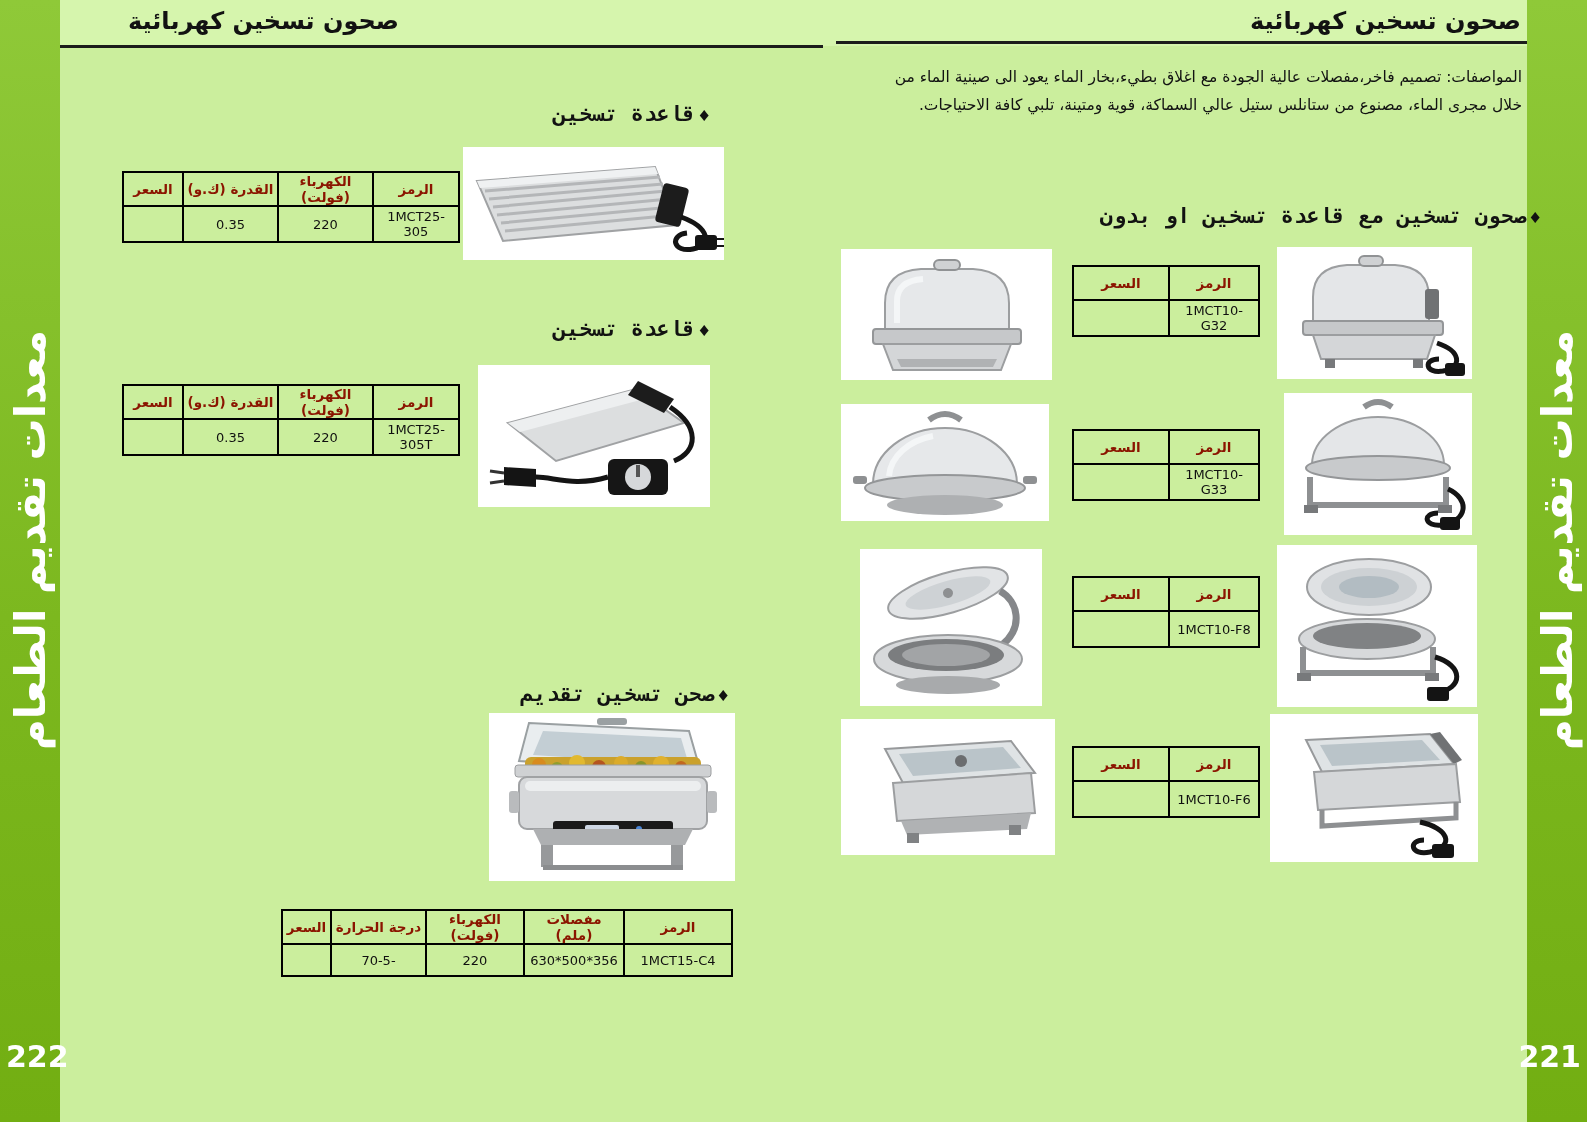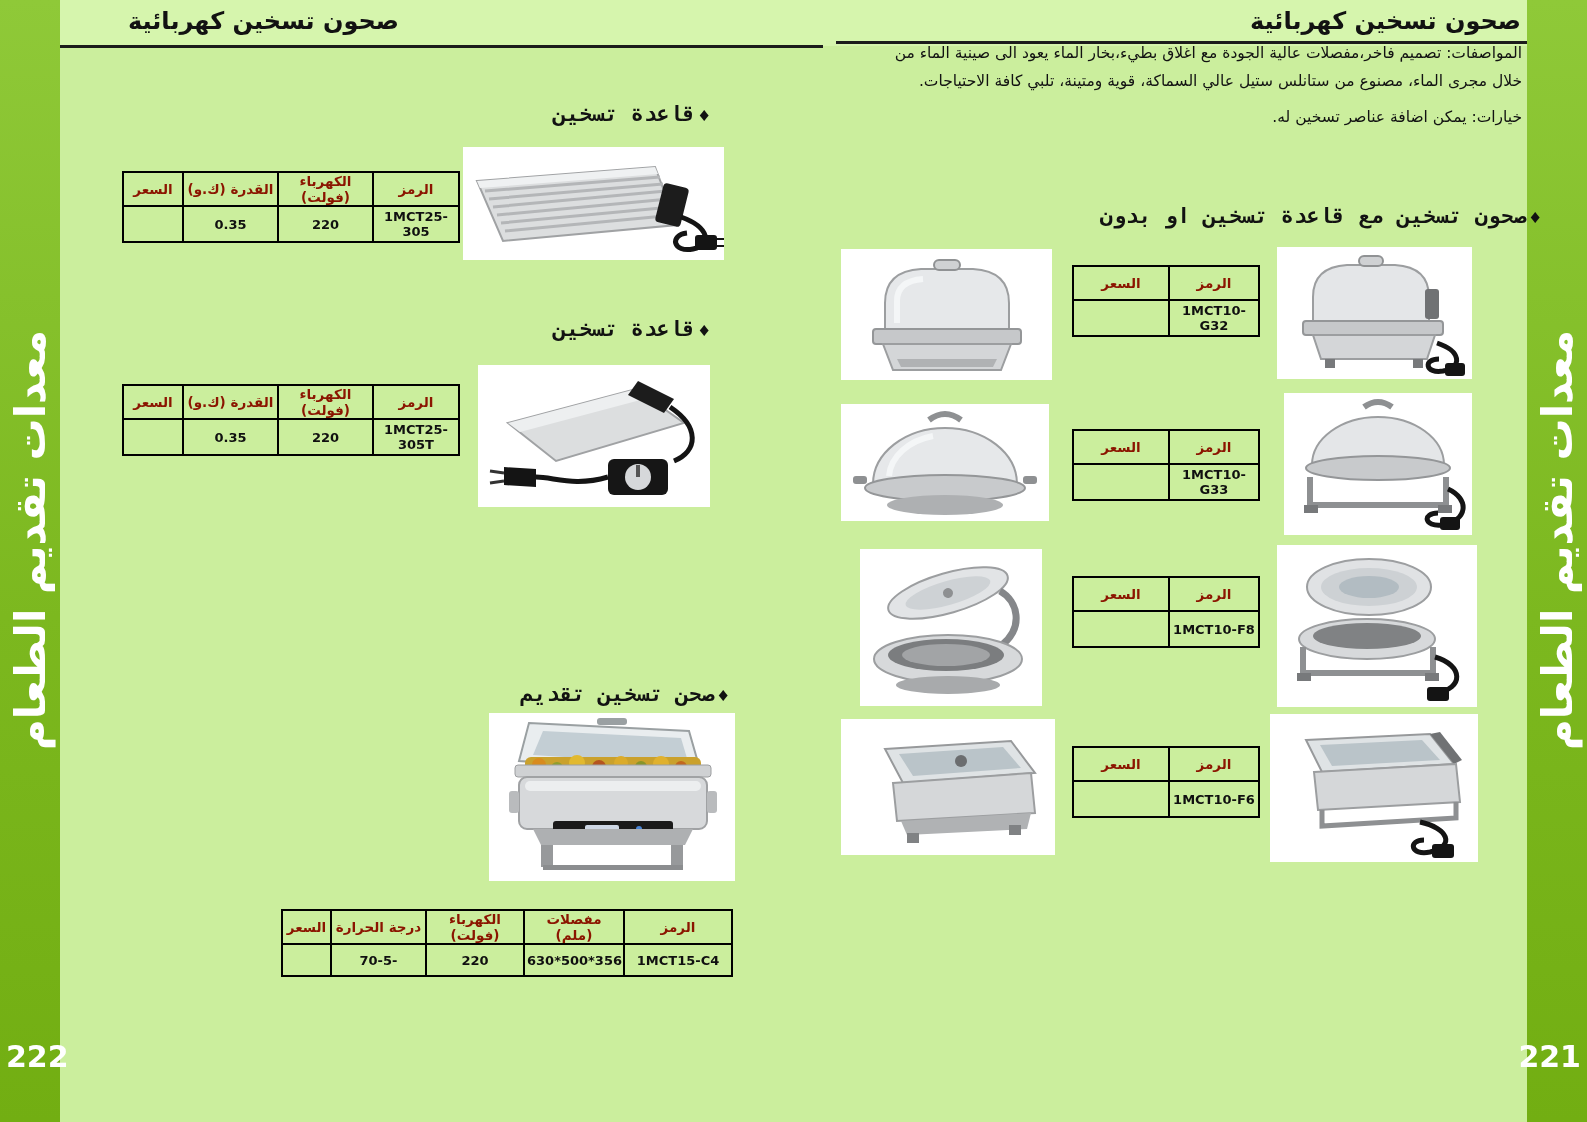--- a/index.html
+++ b/index.html
@@ -27,36 +27,36 @@
   .sidebar-label{
     position:absolute;left:50%;top:540px;
     transform:translate(-50%,-50%) rotate(-90deg);
     white-space:nowrap;color:#ffffff;font-size:42px;font-weight:bold;direction:rtl;
   }
   .page-num{position:absolute;bottom:48px;color:#ffffff;font-size:30px;font-weight:bold;}
   .pn-left{left:6px;}
   .pn-right{right:6px;}
   
   .description{
-    position:absolute;right:65px;top:40px;width:660px;direction:rtl;text-align:right;
+    position:absolute;right:65px;top:64px;width:660px;direction:rtl;text-align:right;
     font-size:15.5px;line-height:1.78;color:#121212;
   }
   .description .opt{margin-top:9px;}
   
   .section-title{
     position:absolute;direction:rtl;white-space:nowrap;
     font-size:21.5px;font-weight:bold;color:#121212;font-family:Liberation Mono, monospace;
   }
   .section-title .bullet{font-size:19px;margin-left:3px;}
   
   table.cat{position:absolute;border-collapse:collapse;direction:rtl;table-layout:fixed;}
   table.cat td{border:2px solid #000;text-align:center;vertical-align:middle;
     padding:0 2px;font-size:13px;color:#101010;overflow:hidden;}
   table.cat td.hd{color:#8b1500;font-weight:bold;font-size:13.5px;}
-  table.cat td.code{direction:ltr;unicode-bidi:embed;font-weight:bold;}
+  table.cat td.code{direction:ltr;unicode-bidi:embed;}
   tr.rh{height:34px;} tr.rv{height:36px;}
   tr.sh{height:30px;} tr.sv{height:32px;}
   
   .img-box{position:absolute;background:#ffffff;}
   .img-box svg{display:block;width:100%;height:100%;}
 </style>
 </head>
 <body>
 
 <div class="header-band"></div>
@@ -69,21 +69,20 @@
   <div class="sidebar-label">معدات تقديم الطعام</div>
   <div class="page-num pn-left">222</div>
 </div>
 <div class="sidebar sb-right">
   <div class="sidebar-label">معدات تقديم الطعام</div>
   <div class="page-num pn-right">221</div>
 </div>
 
 <div class="description">
   <div>المواصفات: تصميم فاخر،مفصلات عالية الجودة مع اغلاق بطيء،بخار الماء يعود الى صينية الماء من خلال مجرى الماء، مصنوع من ستانلس ستيل عالي السماكة، قوية ومتينة، تلبي كافة الاحتياجات.</div>
-  <div class="opt">خيارات: يمكن اضافة عناصر تسخين له.</div>
 </div>
 
 <div class="section-title" style="right:46px;top:203px;margin-left:10px;">
   <span class="bullet">♦</span><span>صحون تسخين مع قاعدة تسخين او بدون</span>
 </div>
 
 <div class="section-title" style="right:877px;top:101px;">
   <span class="bullet">♦</span><span>قاعدة تسخين</span>
 </div>
 <div class="section-title" style="right:877px;top:316px;">

